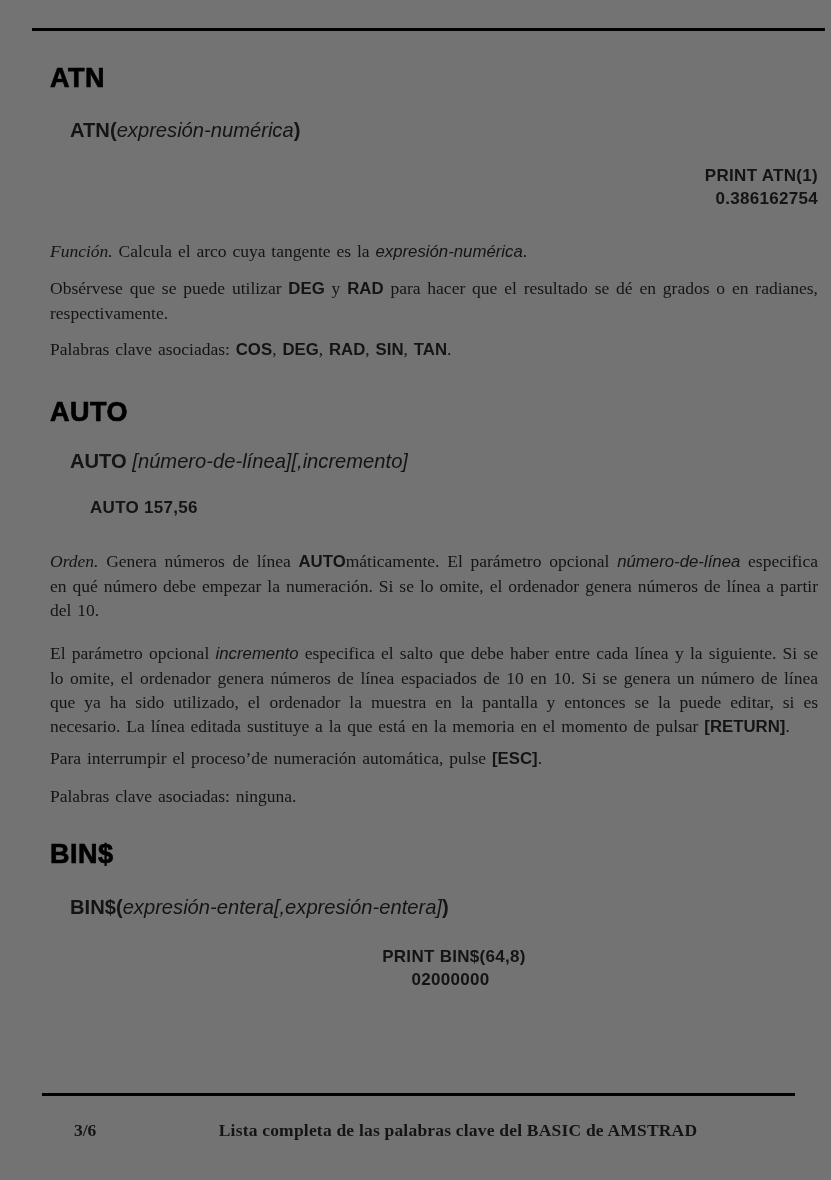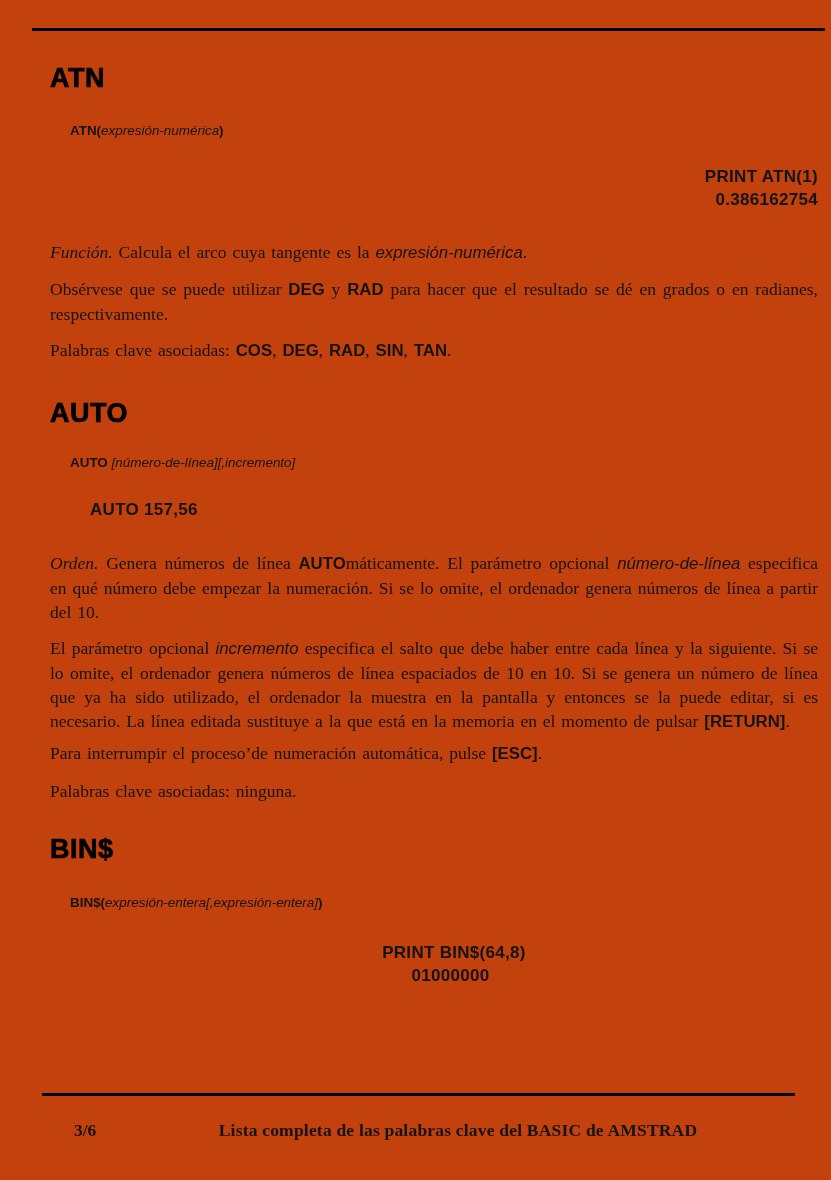--- a/index.html
+++ b/index.html
@@ -4,21 +4,21 @@
 <style>
   html, body {
     margin: 0;
     padding: 0;
     background: #ffffff;
   }
   .page {
     position: relative;
     width: 831px;
     height: 1180px;
-    background: #c2410c;
+    background: #737373;
     color: #141414;
     font-family: "Liberation Serif", serif;
     overflow: hidden;
   }
   .top-rule {
     position: absolute;
     left: 32px;
     top: 28px;
     width: 793px;
     height: 3px;
@@ -35,21 +35,21 @@
     font-family: "Liberation Sans", sans-serif;
     font-weight: 700;
     -webkit-text-stroke: 0.7px #000;
     font-size: 27px;
     line-height: 27px;
     letter-spacing: 0.5px;
     color: #000000;
   }
   .syntax {
     font-family: "Liberation Sans", sans-serif;
-    font-size: 14px;
+    font-size: 21px;
     line-height: 20px;
     padding-left: 20px;
   }
   .example {
     font-family: "Liberation Sans", sans-serif;
     font-weight: 700;
     font-size: 17px;
     line-height: 23px;
   }
   .example .cmd { padding-left: 40px; letter-spacing: 0.3px; }
@@ -70,21 +70,21 @@
   .mt-h1-atn   { margin-top: 34px; }
   .mt-syn-atn  { margin-top: 28px; }
   .mt-ex-atn   { margin-top: 24px; text-align: right; }
   .mt-p1-atn   { margin-top: 29px; }
   .mt-p2-atn   { margin-top: 12px; }
   .mt-p3-atn   { margin-top: 12px; }
   .mt-h1-auto  { margin-top: 37px; }
   .mt-syn-auto { margin-top: 25px; }
   .mt-ex-auto  { margin-top: 25px; }
   .mt-p1-auto  { margin-top: 30px; }
-  .mt-p2-auto  { margin-top: 12px; }
+  .mt-p2-auto  { margin-top: 19px; }
   .mt-p3-auto  { margin-top: 7px; }
   .mt-p4-auto  { margin-top: 13px; }
   .mt-h1-bin   { margin-top: 33px; }
   .mt-syn-bin  { margin-top: 29px; }
   .mt-ex-bin   { margin-top: 28px; text-align: center; }
 
   .bottom-rule {
     position: absolute;
     left: 42px;
     top: 1093px;
@@ -144,21 +144,21 @@
       <p class="body-p mt-p2-auto"><span class="run-n">El parámetro opcional </span><span class="run-is">incremento</span><span class="run-n"> especifica el salto que debe haber entre cada línea y la siguiente. Si se lo omite, el ordenador genera números de línea espaciados de 10 en 10. Si se genera un número de línea que ya ha sido utilizado, el ordenador la muestra en la pantalla y entonces se la puede editar, si es necesario. La línea editada sustituye a la que está en la memoria en el momento de pulsar </span><span class="run-bs">[RETURN]</span><span class="run-n">.</span></p>
       <p class="body-p mt-p3-auto"><span class="run-n">Para interrumpir el proceso’de numeración automática, pulse </span><span class="run-bs">[ESC]</span><span class="run-n">.</span></p>
       <p class="body-p mt-p4-auto"><span class="run-n">Palabras clave asociadas: ninguna.</span></p>
     </section>
 
     <section>
       <h1 class="kw-heading mt-h1-bin">BIN$</h1>
       <p class="syntax mt-syn-bin"><span class="run-bs">BIN$(</span><span class="run-is">expresión-entera[,expresión-entera]</span><span class="run-bs">)</span></p>
       <div class="example mt-ex-bin">
         <div class="cmd">PRINT BIN$(64,8)</div>
-        <div class="out">01000000</div>
+        <div class="out">02000000</div>
       </div>
     </section>
 
   </div>
 
   <div class="bottom-rule"></div>
 
   <div class="footer-row">
     <span class="page-label">3/6</span>
     <span class="footer-title">Lista completa de las palabras clave del BASIC de AMSTRAD</span>

